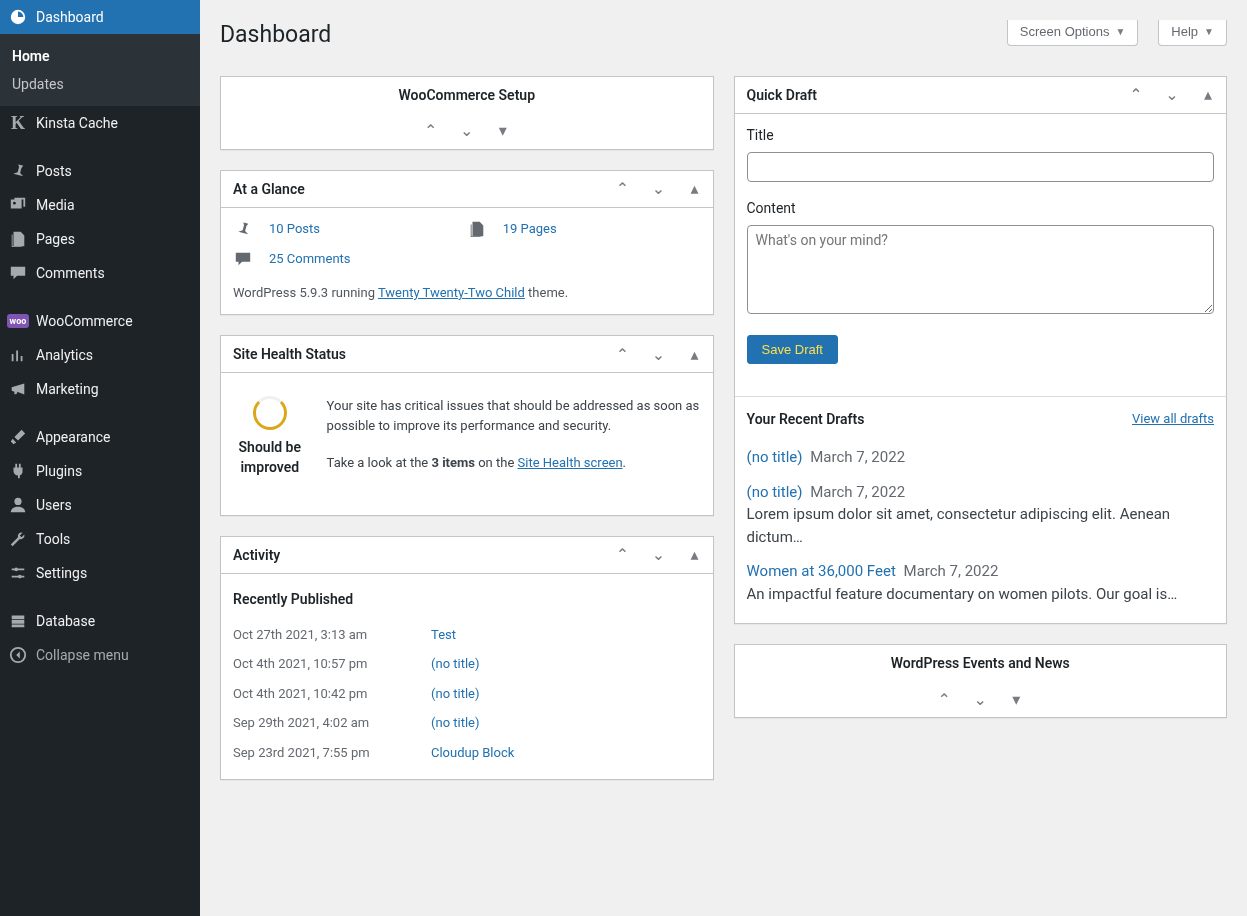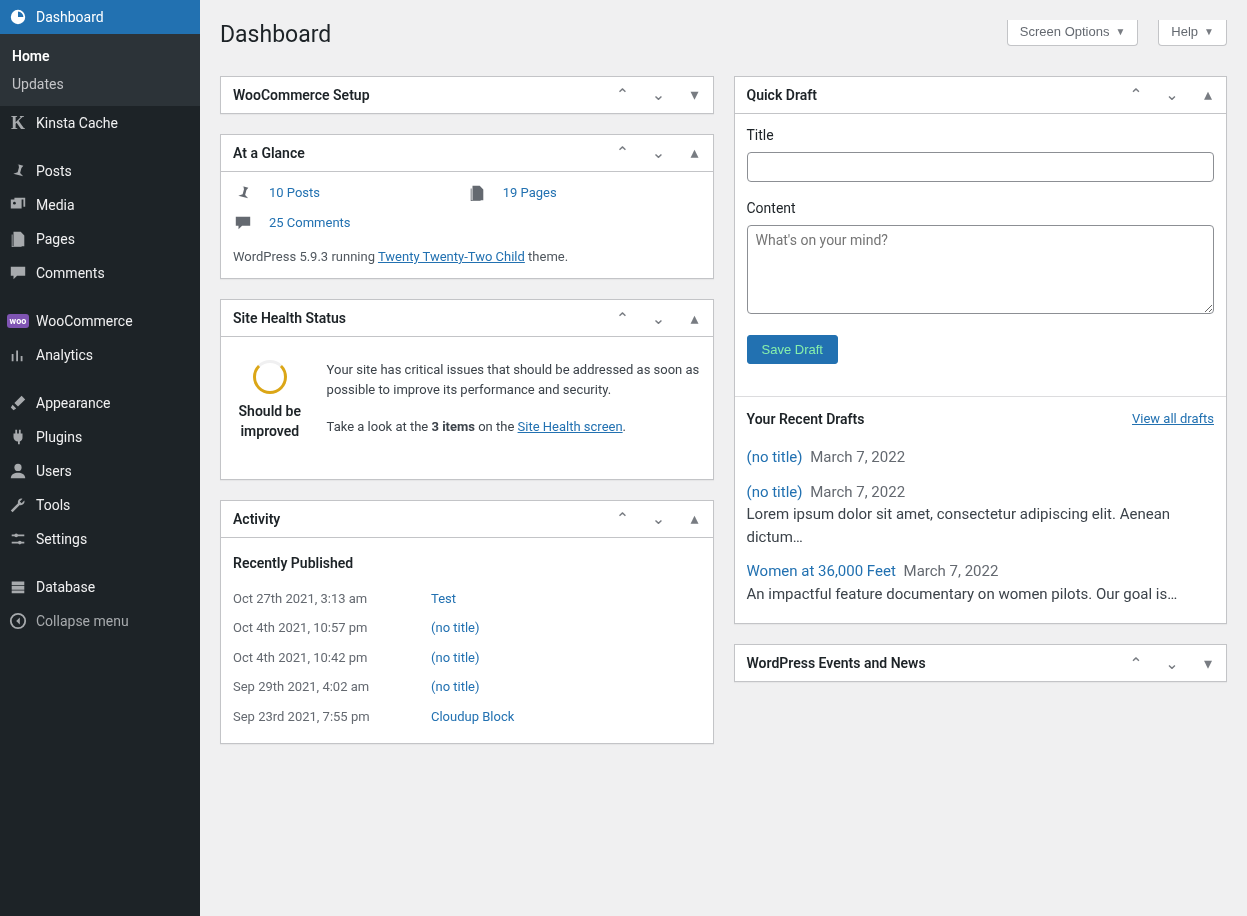--- a/index.html
+++ b/index.html
@@ -93,21 +93,21 @@
   .postbox {
     background: #fff;
     border: 1px solid #c3c4c7;
     box-shadow: 0 1px 1px rgba(0,0,0,.04);
     margin-bottom: 20px;
   }
   .postbox .postbox-header {
     display: flex; align-items: center; justify-content: space-between;
     border-bottom: 1px solid #c3c4c7;
   }
-  .postbox.closed .postbox-header { border-bottom:none; }
+  .postbox.closed .postbox-header { border-bottom:none;flex-direction:column; }
   .postbox h2.hndle {
     font-size: 14px; font-weight: 600; padding: 10px 12px; flex:1;
   }
   .handle-actions { display:flex; align-items:center; }
   .handle-actions button {
     background:none; border:none; width:36px; height:36px;
     cursor:pointer; color:#787c82; font-size:16px;
     display:flex;align-items:center;justify-content:center;
   }
   .postbox .inside { padding: 0 12px 12px; margin:11px 0 0; font-size:13px; line-height:1.5; }
@@ -136,21 +136,21 @@
   #dashboard_activity li a{ color:#2271b1; text-decoration:none;}
   
   #dashboard_quick_press label{ display:block; margin:0 0 6px; color:#1d2327; font-size:14px;}
   #dashboard_quick_press input[type=text], #dashboard_quick_press textarea{
     width:100%; border:1px solid #8c8f94; border-radius:4px; padding:6px 8px;
     font-size:14px; font-family:inherit; background:#fff;
   }
   #dashboard_quick_press textarea{ height:89px; resize:vertical;}
   #dashboard_quick_press .input-text-wrap{ margin-bottom:16px;}
   #dashboard_quick_press .button-primary{
-    background:#2271b1; border:1px solid #2271b1; color:#86efac;
+    background:#2271b1; border:1px solid #2271b1; color:#fde047;
     padding:6px 14px; border-radius:3px; font-size:13px; cursor:pointer; margin-bottom:8px;
   }
   .drafts { border-top:1px solid #dcdcde; margin:24px -12px -12px; padding:12px;}
   .drafts h2{ font-size:14px; font-weight:600; display:inline-block;}
   .drafts .view-all{ float:right; color:#2271b1; text-decoration:underline; font-size:13px;}
   .drafts ul{ list-style:none; margin-top:10px;}
   .drafts li{ padding:6px 0; font-size:15px; color:#50575e; line-height:1.5;}
   .drafts li a{ color:#2271b1; text-decoration:none;}
   .drafts li .draft-date{ color:#646970; margin-left:4px;}
   .drafts li p{ color:#3c434a; margin-top:0;}
@@ -224,20 +224,28 @@
         </span>
         <span class="wp-menu-name">WooCommerce</span>
       </li>
       <li class="menu-top wp-not-current-submenu">
         <span class="wp-menu-image">
           <svg class="icon" viewBox="0 0 20 20" fill="currentColor">
             <path d="M3 17h2V9H3zM8 17h2V5H8zM13 17h2v-6h-2z"></path>
           </svg>
         </span>
         <span class="wp-menu-name">Analytics</span>
+      </li>
+      <li class="menu-top wp-not-current-submenu">
+        <span class="wp-menu-image">
+          <svg class="icon" viewBox="0 0 20 20" fill="currentColor">
+            <path d="M3 8v4l3 1v3l3-1v-2l8 3V4L3 8z"></path>
+          </svg>
+        </span>
+        <span class="wp-menu-name">Marketing</span>
       </li>
       <li class="separator"></li>
       <li class="menu-top wp-not-current-submenu">
         <span class="wp-menu-image">
           <svg class="icon" viewBox="0 0 20 20" fill="currentColor">
             <path d="M14 2l4 4-8 8-4-4zM4 12l4 4-3 2-3-3z"></path>
           </svg>
         </span>
         <span class="wp-menu-name">Appearance</span>
       </li>

